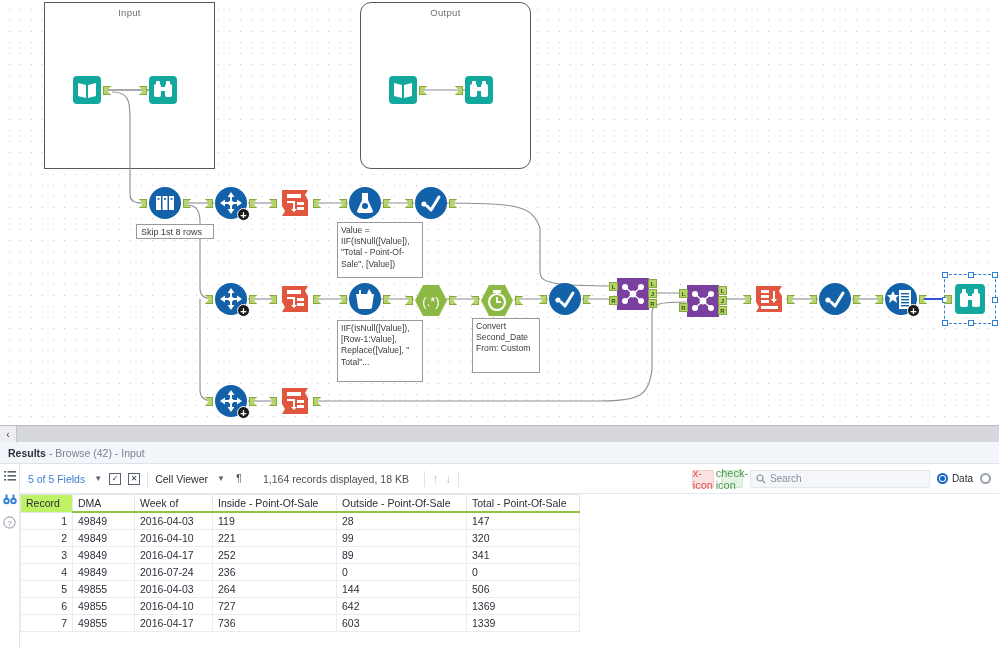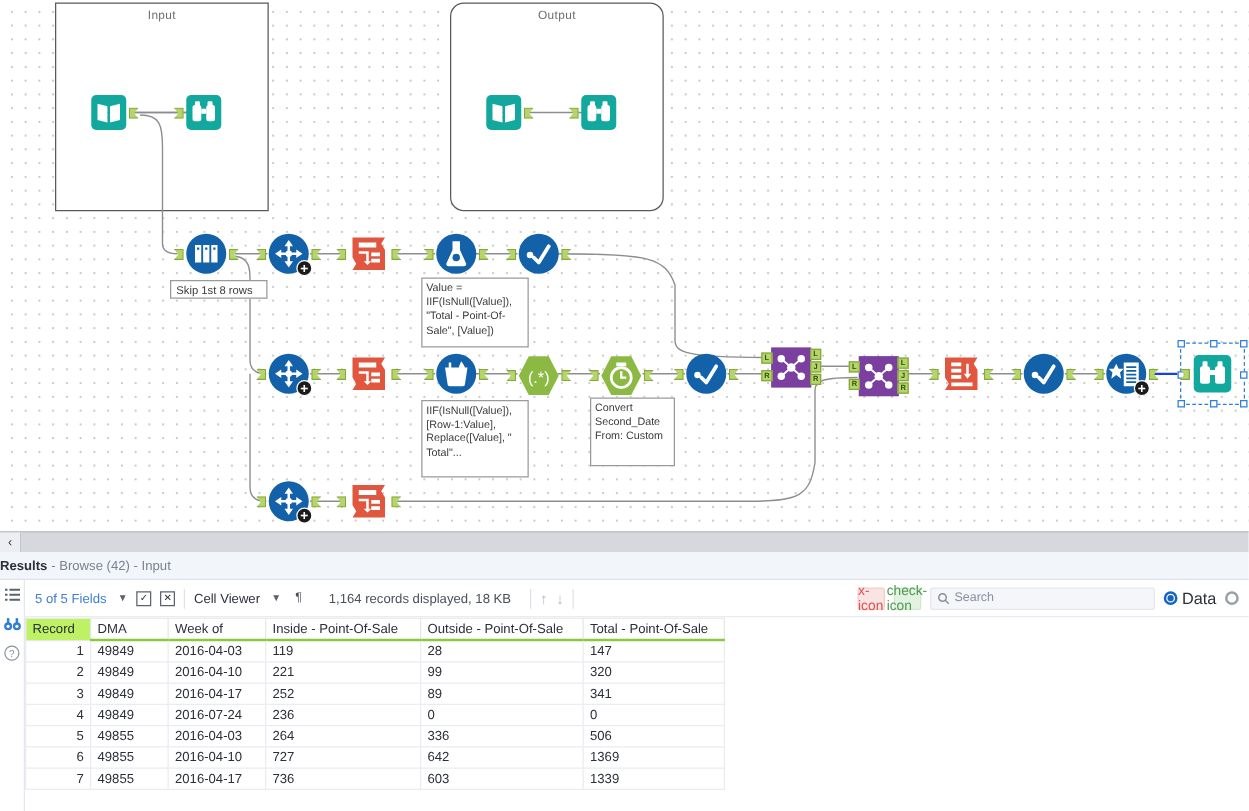--- a/index.html
+++ b/index.html
@@ -86,21 +86,21 @@
     display:flex;align-items:center;justify-content:center;
     font-size:10px;color:#3a3f47;border-right:1px solid #c3c6cc;
   }
 
   .results{
     position:absolute;left:0;top:442px;width:999px;height:207px;background:#ffffff;
   }
   .results-tab{
     position:absolute;left:0;top:0;width:999px;height:22px;
     background:#f2f5f9;border-bottom:1px solid #dfe3e9;
-    display:flex;align-items:center;box-sizing:border-box;
+    display:flex;align-items:center;padding-left:8px;box-sizing:border-box;
     font-size:10.5px;
   }
   .results-tab b{font-weight:bold;color:#2b2f38;}
   .results-tab span.sub{color:#7c8190;margin-left:3px;}
 
   .leftrail{
     position:absolute;left:0;top:22px;width:20px;height:185px;
     background:#ffffff;border-right:1px solid #e4e7ec;
     display:flex;flex-direction:column;align-items:center;padding-top:5px;gap:9px;
     box-sizing:border-box;
@@ -133,21 +133,21 @@
   }
   .btn-ok{
     width:22px;height:18px;background:#e2f3e2;border:1px solid #cfe8cf;border-radius:2px;
     display:flex;align-items:center;justify-content:center;color:#4e9a4e;font-size:11px;box-sizing:border-box;
   }
   .searchbox{
     width:180px;height:18px;background:#f4f6f9;border:1px solid #e4e7ec;border-radius:2px;
     display:flex;align-items:center;gap:4px;padding:0 5px;box-sizing:border-box;
     color:#8990a0;font-size:10px;
   }
-  .radio-wrap{display:flex;align-items:center;gap:4px;font-size:13px;color:#2b2f38;}
+  .radio-wrap{display:flex;align-items:center;gap:4px;font-size:10px;color:#2b2f38;}
   .radio{
     width:11px;height:11px;border-radius:50%;border:2px solid #1565c0;box-sizing:border-box;
     display:flex;align-items:center;justify-content:center;background:#fff;
   }
   .radio i{width:5px;height:5px;border-radius:50%;background:#1565c0;display:block;}
   .radio.off{border-color:#9aa1ad;}
 
   
   .tablewrap{
     position:absolute;left:20px;top:52px;width:979px;height:155px;overflow:hidden;background:#fff;
@@ -729,21 +729,21 @@
             <td class="c-week">2016-07-24</td>
             <td class="c-in">236</td>
             <td class="c-out">0</td>
             <td class="c-tot">0</td>
           </tr>
           <tr>
             <td class="recnum c-rec">5</td>
             <td class="c-dma">49855</td>
             <td class="c-week">2016-04-03</td>
             <td class="c-in">264</td>
-            <td class="c-out">336</td>
+            <td class="c-out">144</td>
             <td class="c-tot">506</td>
           </tr>
           <tr>
             <td class="recnum c-rec">6</td>
             <td class="c-dma">49855</td>
             <td class="c-week">2016-04-10</td>
             <td class="c-in">727</td>
             <td class="c-out">642</td>
             <td class="c-tot">1369</td>
           </tr>

